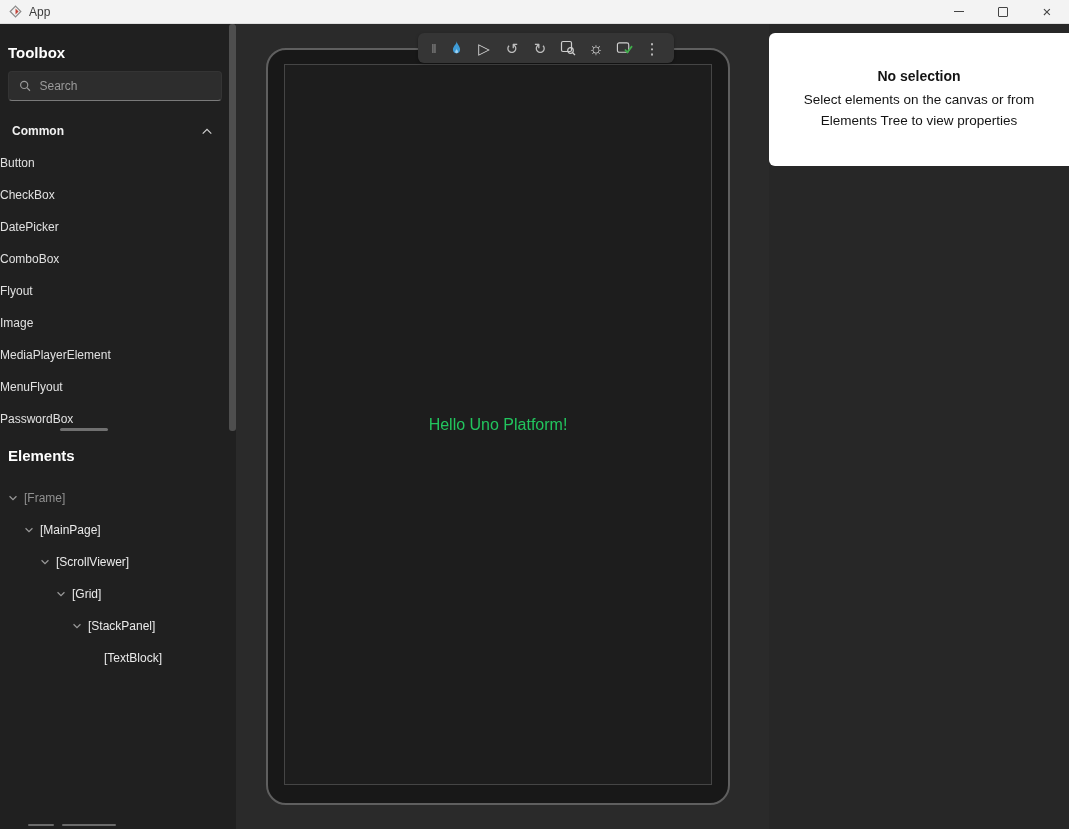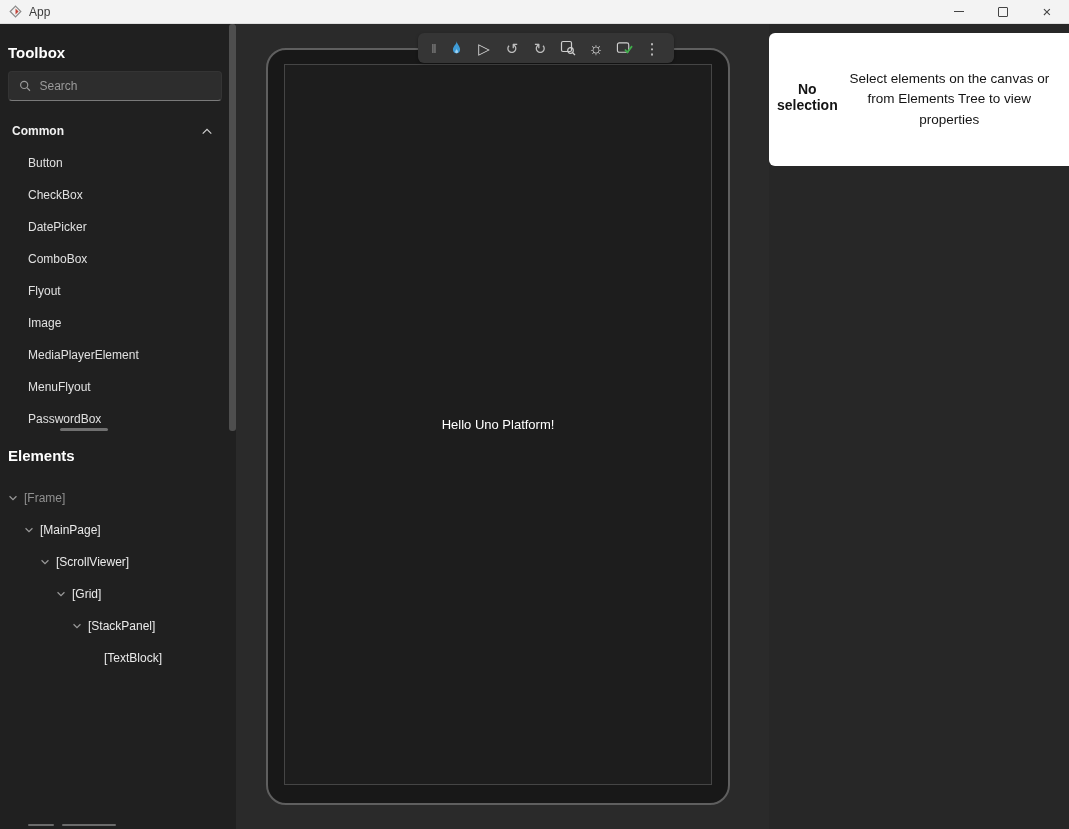--- a/index.html
+++ b/index.html
@@ -42,21 +42,21 @@
   .search-input::placeholder { color:#9a9a9a; }
 
   .common-row {
     position:absolute; left:0; top:91px; width:229px; height:32px;
     display:flex; align-items:center; justify-content:space-between;
     padding:0 16px 0 12px; box-sizing:border-box; cursor:default;
   }
   .common-label { font-size:12px; font-weight:bold; color:#f0f0f0; }
 
   .tb-items { position:absolute; left:0; top:123px; width:229px; }
-  .tb-item { height:32px; display:flex; align-items:center; padding-left:28px; font-size:12px; color:#e0e0e0; cursor:default; }
+  .tb-item { height:32px; display:flex; align-items:center; font-size:12px; color:#e0e0e0; cursor:default; }
 
   .vscroll { position:absolute; left:229px; top:0; width:7px; height:407px; background:#4e4e4e; border-radius:3px; }
   .hscroll-thumb { position:absolute; left:60px; top:404px; width:48px; height:3px; background:#707070; border-radius:2px; }
 
   .elements-title { position:absolute; left:8px; top:423px; font-size:15px; font-weight:bold; color:#fff; }
   .tree { position:absolute; left:0; top:458px; width:236px; }
   .tree-row { height:32px; display:flex; align-items:center; font-size:12px; color:#eaeaea; cursor:default; }
   .tree-row.dim { color:#909090; }
   .tree-chevron { width:14px; height:14px; margin-right:4px; flex:0 0 14px; display:flex; align-items:center; justify-content:center; }
 
@@ -83,27 +83,27 @@
 
   .device {
     position:absolute; left:30px; top:24px; width:460px; height:753px;
     border:2px solid #5f5f5f; border-radius:20px; background:#181818;
   }
   .screen {
     position:absolute; left:16px; top:14px; width:426px; height:719px;
     border:1px solid #454545; background:#1d1d1d;
     display:flex; align-items:center; justify-content:center;
   }
-  .device-text { color:#ffffff; font-size:13px; }
+  .device-text { color:#22c55e; font-size:16px; }
 
   
   .prop-card {
     position:absolute; left:533px; top:9px; width:300px; height:133px;
     background:#ffffff; border-radius:6px 0 0 6px;
-    display:flex; align-items:center; justify-content:center;
+    display:flex; flex-direction:column; align-items:center; justify-content:center;
     text-align:center; padding:0 8px; box-sizing:border-box; color:#141414;
   }
   .prop-title { font-size:14px; font-weight:bold; margin-bottom:6px; }
   .prop-msg { font-size:13.5px; line-height:1.5; max-width:282px; }
 </style>
 </head>
 <body>
 
 <div class="titlebar">
   <div class="titlebar-left">

